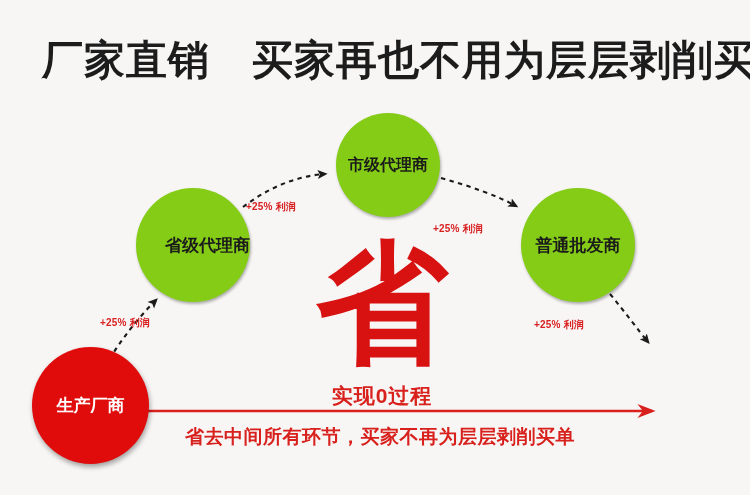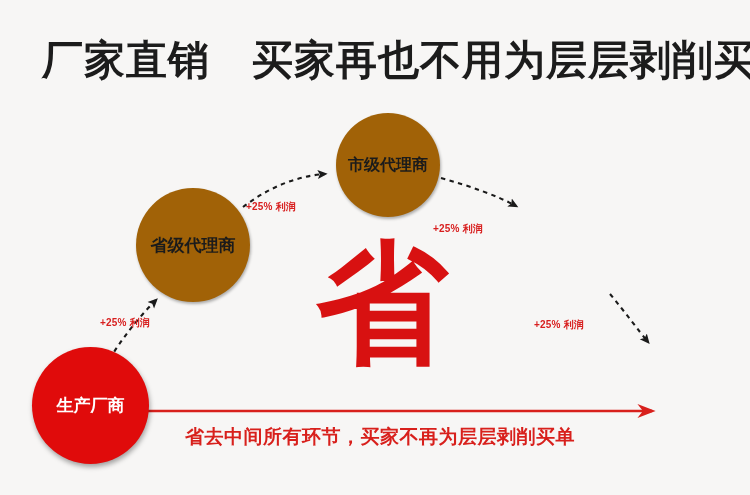--- a/index.html
+++ b/index.html
@@ -44,39 +44,39 @@
   .node {
     position: absolute;
     border-radius: 50%;
     display: flex;
     align-items: center;
     justify-content: center;
     box-sizing: border-box;
     text-align: center;
   }
   .node-gray {
-    background: #a16207;
+    background: #84cc16;
     box-shadow: 1px 2px 3px rgba(0,0,0,0.30);
   }
   .node-red {
     background: #e00b0b;
     box-shadow: 1px 3px 5px rgba(0,0,0,0.35);
   }
   .node-label {
     font-size: 17px;
     font-weight: bold;
     letter-spacing: 0px;
     line-height: 1;
     white-space: nowrap;
   }
   .node-gray .node-label { color: #1b1b1b; }
   .node-red  .node-label { color: #ffffff; }
 
   
-  #node-provincial { left: 136px; top: 188px; width: 114px; height: 114px; }
+  #node-provincial { left: 136px; top: 188px; width: 114px; height: 114px; justify-content: flex-end; }
   #node-city       { left: 336px; top: 113px; width: 104px; height: 104px; }
   #node-wholesaler { left: 521px; top: 188px; width: 114px; height: 114px; }
   #node-factory    { left:  32px; top: 347px; width: 117px; height: 117px; align-items: center; }
   #node-consumer   { left: 601px; top: 347px; width: 117px; height: 117px; }
 
   #node-city .node-label { font-size: 16px; }
 
   
   .profit {
     position: absolute;
@@ -152,29 +152,33 @@
     <path d="M 243 207 C 268 188 296 176 325 174" fill="none" stroke="#1a1a1a" stroke-width="2.1" stroke-dasharray="4.4 4.4" marker-end="url(#arrow-black)"></path>
 
     <path d="M 441 178 C 470 186 498 196 516 206" fill="none" stroke="#1a1a1a" stroke-width="2.1" stroke-dasharray="4.4 4.4" marker-end="url(#arrow-black)"></path>
 
     <path d="M 610 294 C 625 312 638 330 648 342" fill="none" stroke="#1a1a1a" stroke-width="2.1" stroke-dasharray="4.4 4.4" marker-end="url(#arrow-black)"></path>
 
     <path d="M 148 411 L 652 411" fill="none" stroke="#d8201c" stroke-width="2.6" marker-end="url(#arrow-red)"></path>
   </svg>
 
   <div id="save-char">省</div>
+  <div id="save-sub">实现0过程</div>
 
   <div class="node node-gray" id="node-provincial">
     <span class="node-label">省级代理商</span>
   </div>
 
   <div class="node node-gray" id="node-city">
     <span class="node-label">市级代理商</span>
   </div>
 
+  <div class="node node-gray" id="node-wholesaler">
+    <span class="node-label">普通批发商</span>
+  </div>
 
   <div class="node node-red" id="node-factory">
     <span class="node-label">生产厂商</span>
   </div>
 
 
   <div class="profit" id="profit-1">+25% 利润</div>
   <div class="profit" id="profit-2">+25% 利润</div>
   <div class="profit" id="profit-3">+25% 利润</div>
   <div class="profit" id="profit-4">+25% 利润</div>

